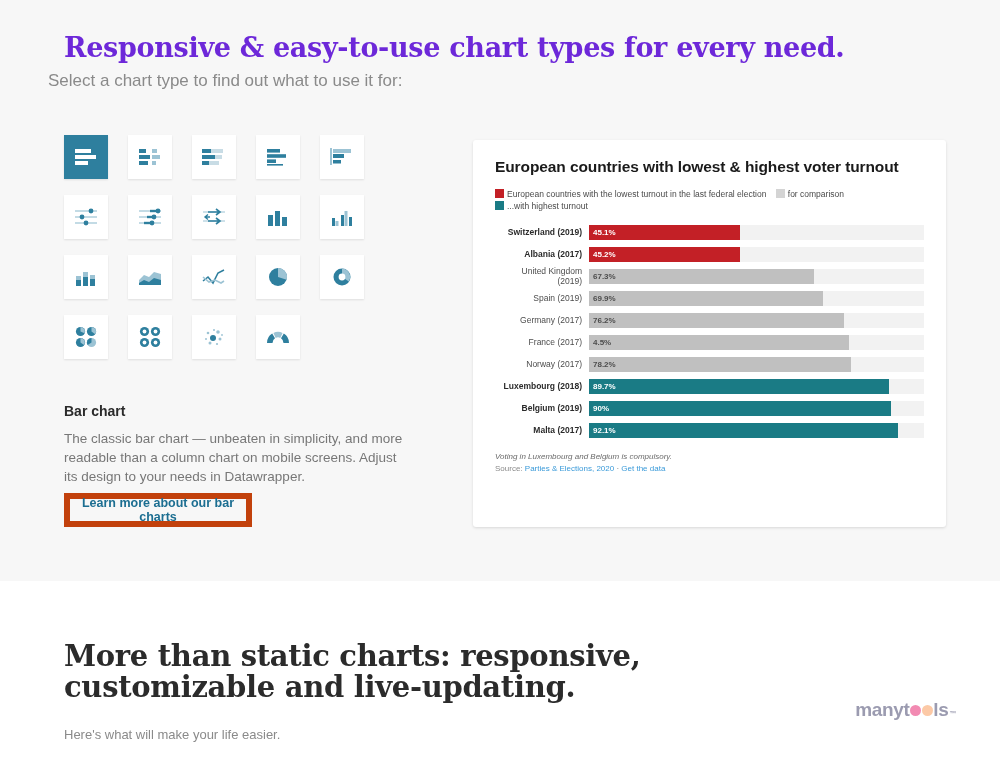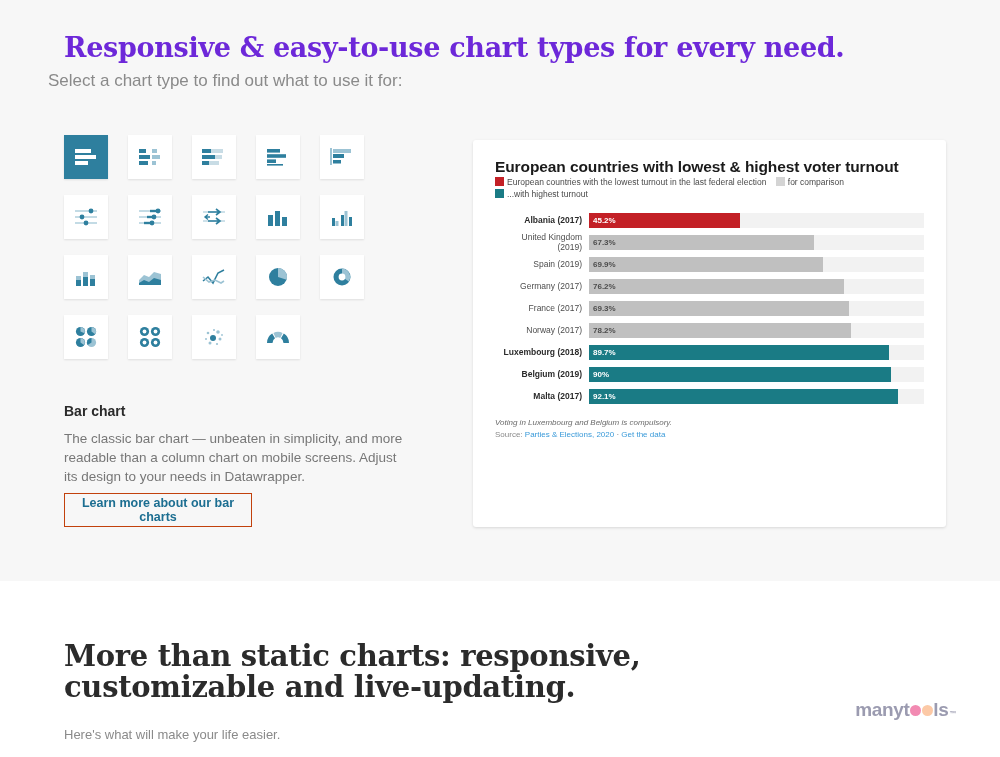--- a/index.html
+++ b/index.html
@@ -88,21 +88,21 @@
     line-height: 19px;
     color: #777777;
   }
 
   .learn-btn {
     position: absolute;
     left: 64px;
     top: 493px;
     width: 188px;
     height: 34px;
-    border: 1px solid #c2410c;
+    border: 6px solid #c2410c;
     background: transparent;
     color: #1c6e91;
     font-family: "Liberation Sans", sans-serif;
     font-size: 12.5px;
     font-weight: bold;
     cursor: pointer;
     display: flex;
     align-items: center;
     justify-content: center;
   }
@@ -118,21 +118,21 @@
     border-radius: 3px;
     box-shadow: 0 1px 3px rgba(0,0,0,0.13);
     padding: 18px 22px 0 22px;
   }
 
   .chart-title {
     font-size: 15.5px;
     font-weight: bold;
     color: #1a1a1a;
     letter-spacing: -0.1px;
-    margin-bottom: 0;
+    margin-bottom: 12px;
   }
 
   .chart-legend {
     font-size: 8.5px;
     color: #4a4a4a;
     line-height: 12px;
     margin-bottom: 9px;
     max-width: 430px;
   }
 
@@ -526,20 +526,28 @@
     <div class="chart-title">European countries with lowest &amp; highest voter turnout</div>
 
     <div class="chart-legend">
       <span class="legend-item"><span class="legend-swatch" style="background:#c32026"></span><span>European countries with the lowest turnout in the last federal election</span></span>
       <span class="legend-item"><span class="legend-swatch" style="background:#d4d4d4"></span><span>for comparison</span></span>
       <span class="legend-item"><span class="legend-swatch" style="background:#1a7b85"></span><span>...with highest turnout</span></span>
     </div>
 
     <div class="bars" id="bars-container">
         <div class="bar-row">
+          <div class="bar-label bold">Switzerland (2019)</div>
+          <div class="bar-track">
+            <div class="bar-fill red" style="width: 45.1%;">
+              <span class="bar-value">45.1%</span>
+            </div>
+          </div>
+        </div>
+        <div class="bar-row">
           <div class="bar-label bold">Albania (2017)</div>
           <div class="bar-track">
             <div class="bar-fill red" style="width: 45.2%;">
               <span class="bar-value">45.2%</span>
             </div>
           </div>
         </div>
         <div class="bar-row">
           <div class="bar-label">United Kingdom (2019)</div>
           <div class="bar-track">
@@ -561,21 +569,21 @@
           <div class="bar-track">
             <div class="bar-fill gray" style="width: 76.2%;">
               <span class="bar-value">76.2%</span>
             </div>
           </div>
         </div>
         <div class="bar-row">
           <div class="bar-label">France (2017)</div>
           <div class="bar-track">
             <div class="bar-fill gray" style="width: 77.7%;">
-              <span class="bar-value">69.3%</span>
+              <span class="bar-value">4.5%</span>
             </div>
           </div>
         </div>
         <div class="bar-row">
           <div class="bar-label">Norway (2017)</div>
           <div class="bar-track">
             <div class="bar-fill gray" style="width: 78.2%;">
               <span class="bar-value">78.2%</span>
             </div>
           </div>

